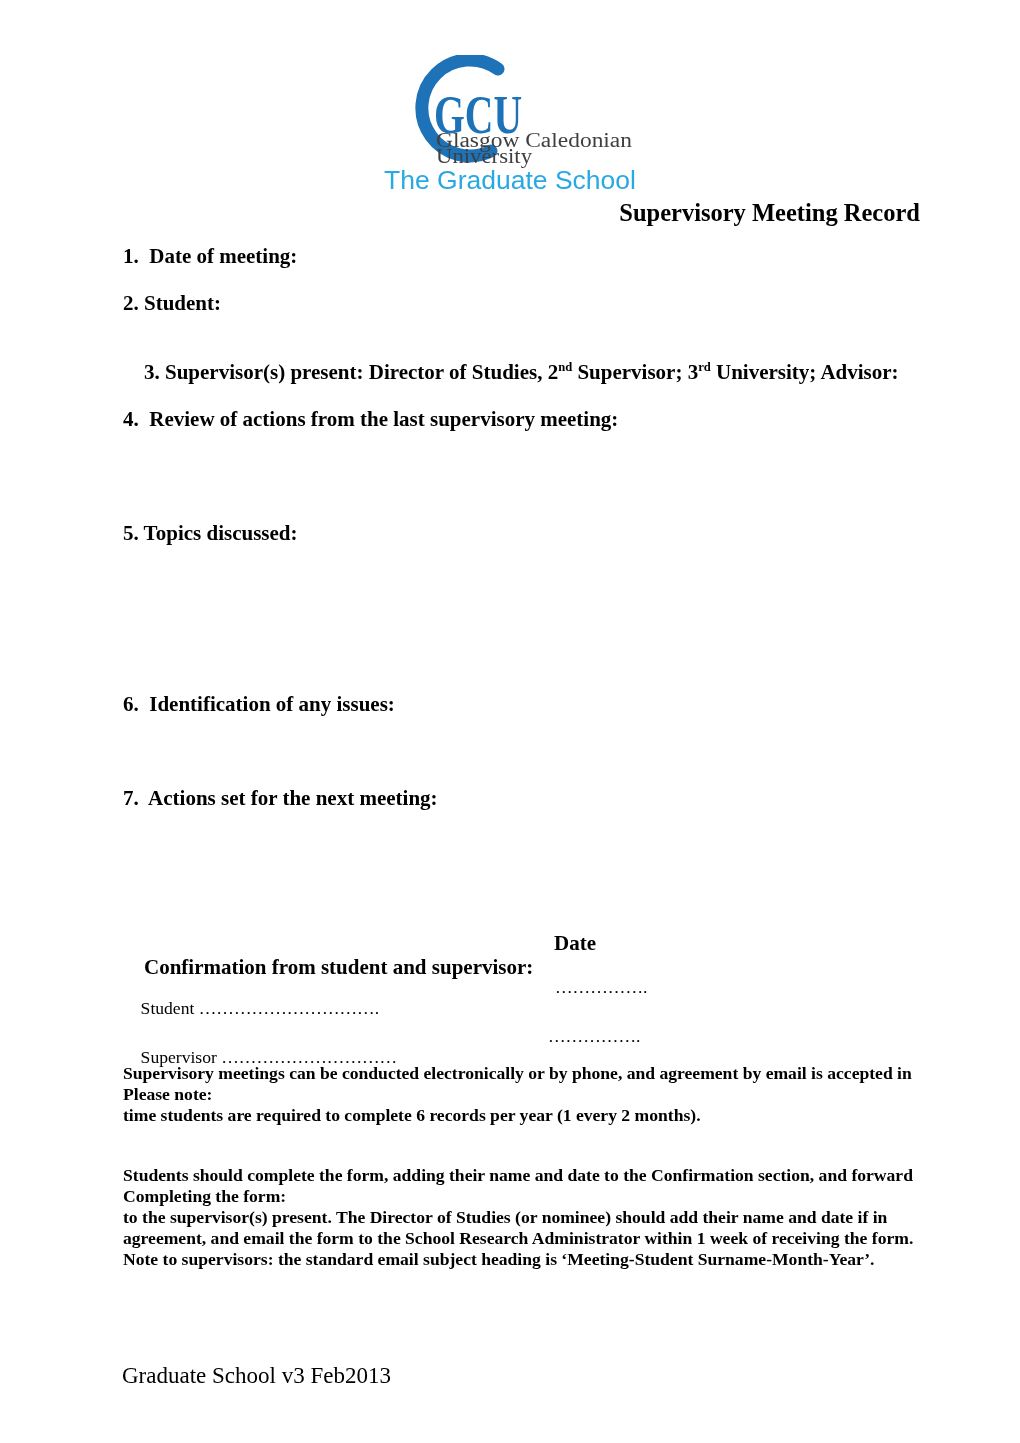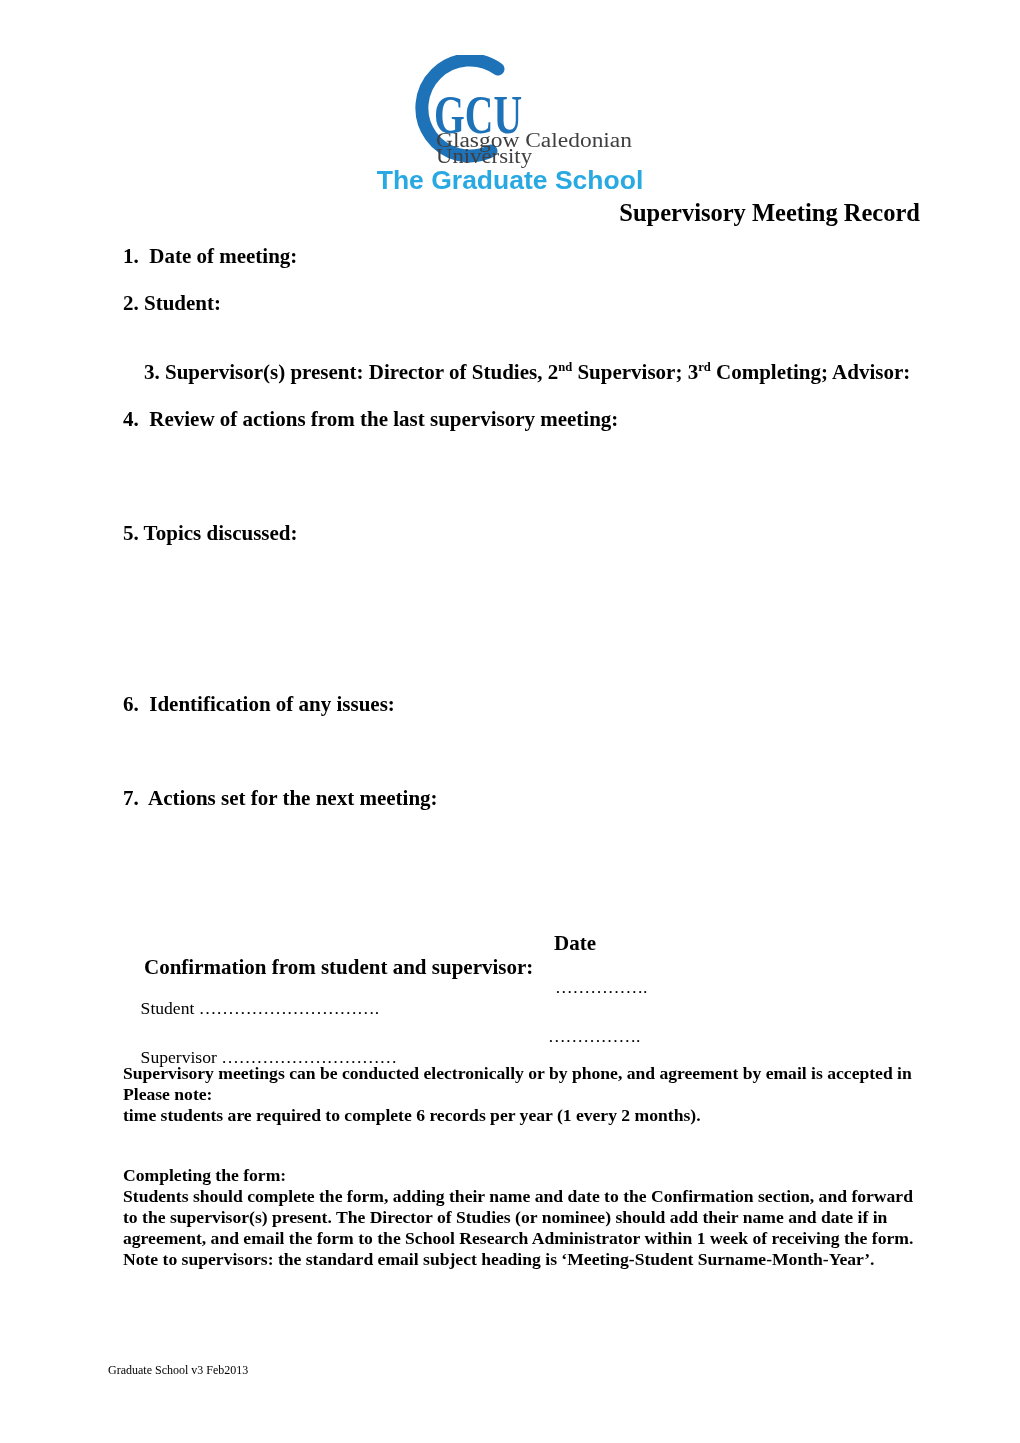--- a/index.html
+++ b/index.html
@@ -22,21 +22,21 @@
   }
   .gcu-inst {
     font-family:"Liberation Serif", serif;
     fill:#3F3F41;
     font-size:20px;
   }
   .grad-school {
     position:absolute; top:166px; left:0; width:1020px;
     text-align:center;
     font-family:"Liberation Sans", sans-serif;
-    font-weight:bold;
+    font-weight:normal;
     font-size:26.5px;
     line-height:1.1;
     color:#29A9E1;
   }
   .doc-title {
     position:absolute; top:200px; left:0; width:920px;
     text-align:right;
     font-weight:bold;
     font-size:24.5px;
     line-height:1.1;
@@ -65,22 +65,22 @@
   
   .note {
     position:absolute; left:123px;
     font-weight:bold;
     font-size:17.6px;
     line-height:21px;
   }
   .note-line { white-space:pre; }
 
   .footer {
-    position:absolute; left:108px; top:1363px;
-    font-size:12px;
+    position:absolute; left:122px; top:1363px;
+    font-size:23px;
   }
 </style>
 </head>
 <body>
 
 <div class="page">
 
   <svg class="logo" width="260" height="118" viewBox="0 0 260 118">
     <path d="M 108 14 A 48 48 0 1 0 101 96" fill="none" stroke-width="13" stroke-linecap="round" stroke="#1E73B8"></path>
     <text class="gcu-acronym" x="44" y="78" textLength="88" lengthAdjust="spacingAndGlyphs" fill="#1E73B8">GCU</text>
@@ -90,21 +90,21 @@
 
   <div class="grad-school">The Graduate School</div>
 
   <div class="doc-title">Supervisory Meeting Record</div>
 
   <div class="item" style="top:244px">1.  Date of meeting:</div>
 
   <div class="item" style="top:291px">2. Student:</div>
 
   <div class="item" style="top:336px">
-    <span>3. Supervisor(s) present: Director of Studies, 2</span><sup>nd</sup><span> Supervisor; 3</span><sup>rd</sup><span> Completing; Advisor:</span>
+    <span>3. Supervisor(s) present: Director of Studies, 2</span><sup>nd</sup><span> Supervisor; 3</span><sup>rd</sup><span> University; Advisor:</span>
   </div>
 
   <div class="item" style="top:407px">4.  Review of actions from the last supervisory meeting:</div>
 
   <div class="item" style="top:521px">5. Topics discussed:</div>
 
   <div class="item" style="top:692px">6.  Identification of any issues:</div>
 
   <div class="item" style="top:786px">7.  Actions set for the next meeting:</div>
 
@@ -123,22 +123,22 @@
     <span class="sig-date" style="left:425px">…………….</span>
   </div>
 
   <div class="note" style="top:1063px">
     <div class="note-line">Supervisory meetings can be conducted electronically or by phone, and agreement by email is accepted in</div>
     <div class="note-line">Please note:</div>
     <div class="note-line">time students are required to complete 6 records per year (1 every 2 months).</div>
   </div>
 
   <div class="note" style="top:1165px">
+    <div class="note-line">Students should complete the form, adding their name and date to the Confirmation section, and forward</div>
     <div class="note-line">Completing the form:</div>
-    <div class="note-line">Students should complete the form, adding their name and date to the Confirmation section, and forward</div>
     <div class="note-line">to the supervisor(s) present. The Director of Studies (or nominee) should add their name and date if in</div>
     <div class="note-line">agreement, and email the form to the School Research Administrator within 1 week of receiving the form.</div>
     <div class="note-line">Note to supervisors: the standard email subject heading is ‘Meeting-Student Surname-Month-Year’.</div>
   </div>
 
   <div class="footer">Graduate School v3 Feb2013</div>
 
 </div>
 
 </body></html>

